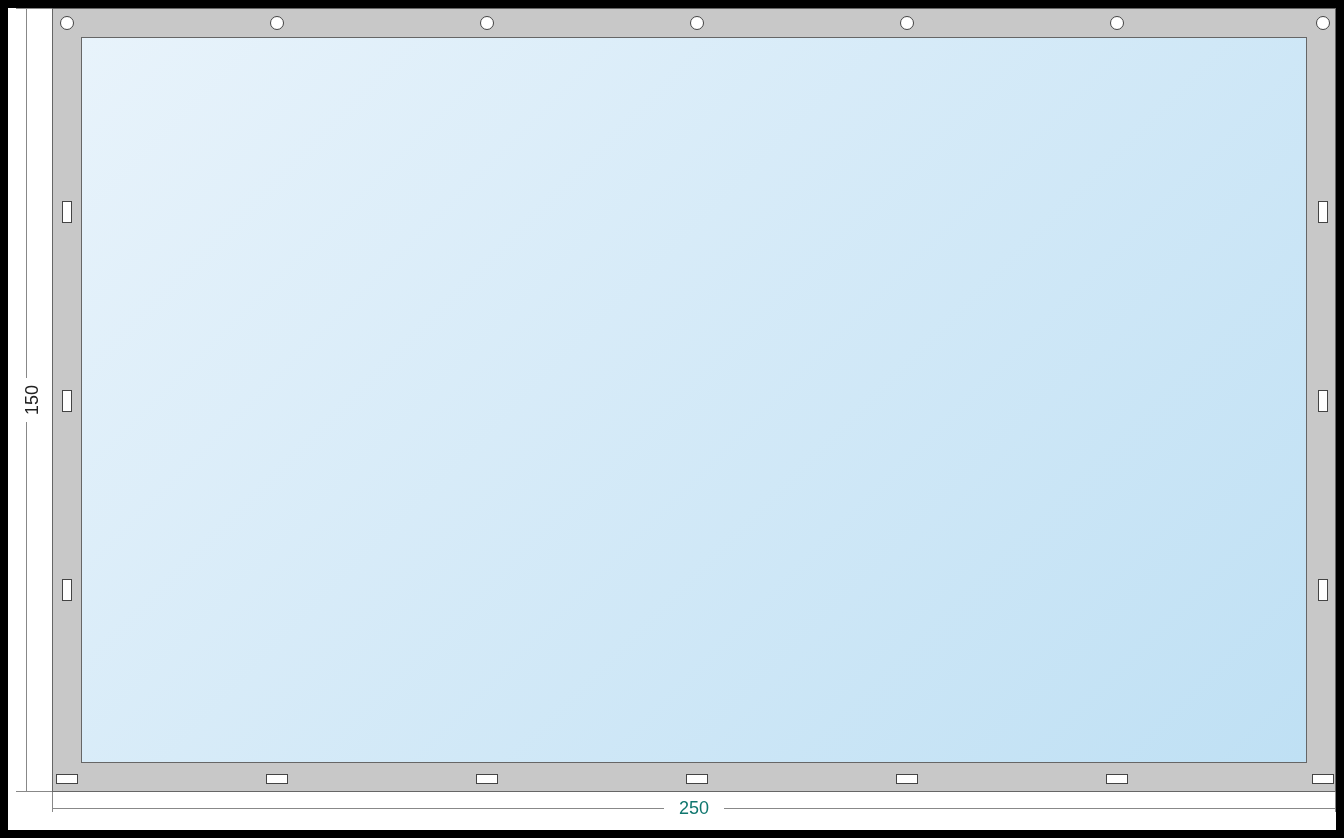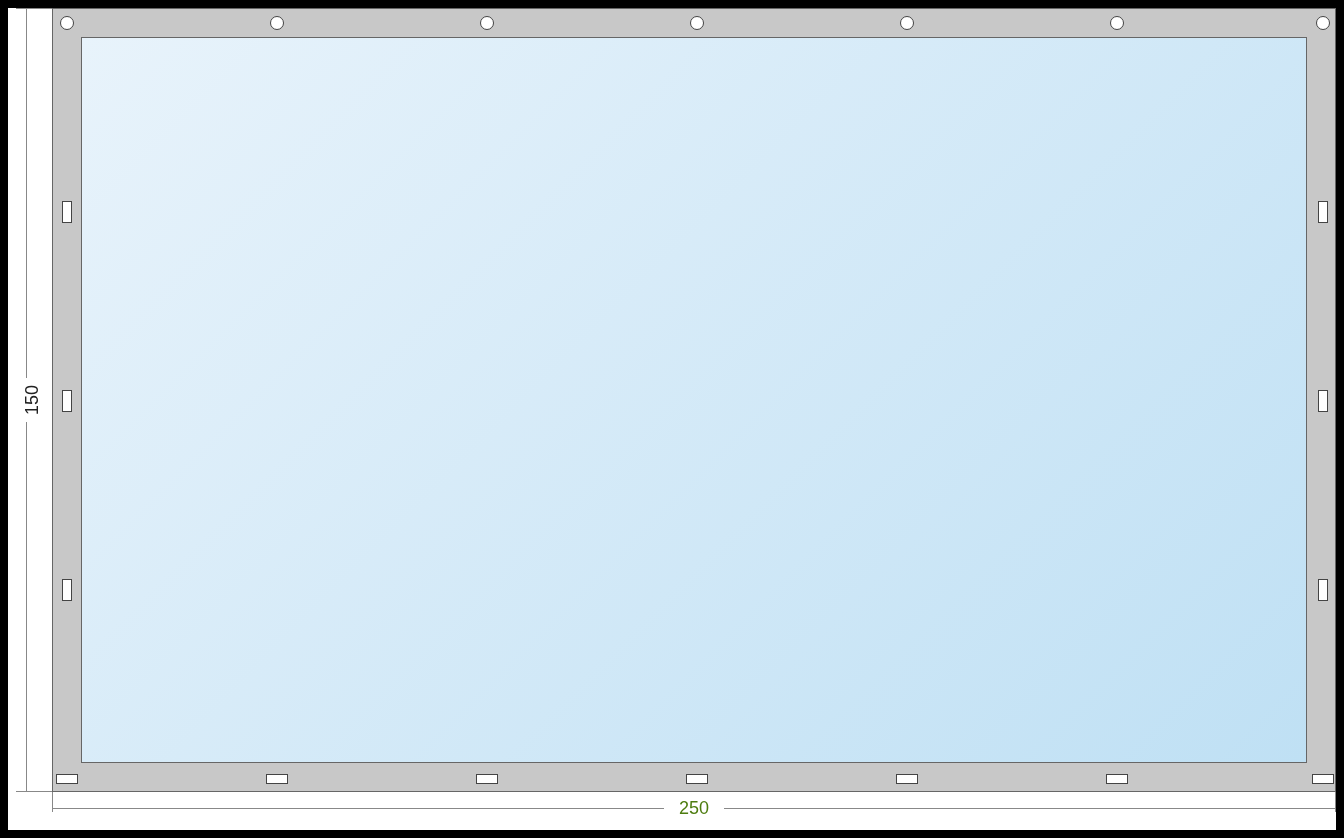--- a/index.html
+++ b/index.html
@@ -98,21 +98,21 @@
     right: 0;
     width: 612px;
     border-top: 1px solid #888;
   }
   .dim-horizontal .label {
     position: absolute;
     left: 50%;
     top: 6px;
     transform: translateX(-50%);
     font-size: 18px;
-    color: #4d7c0f;
+    color: #0f766e;
     white-space: nowrap;
   }
   .panel {
     position: absolute;
     left: 44px;
     top: 0;
     width: 1284px;
     height: 784px;
     box-sizing: border-box;
     background: #c8c8c8;

